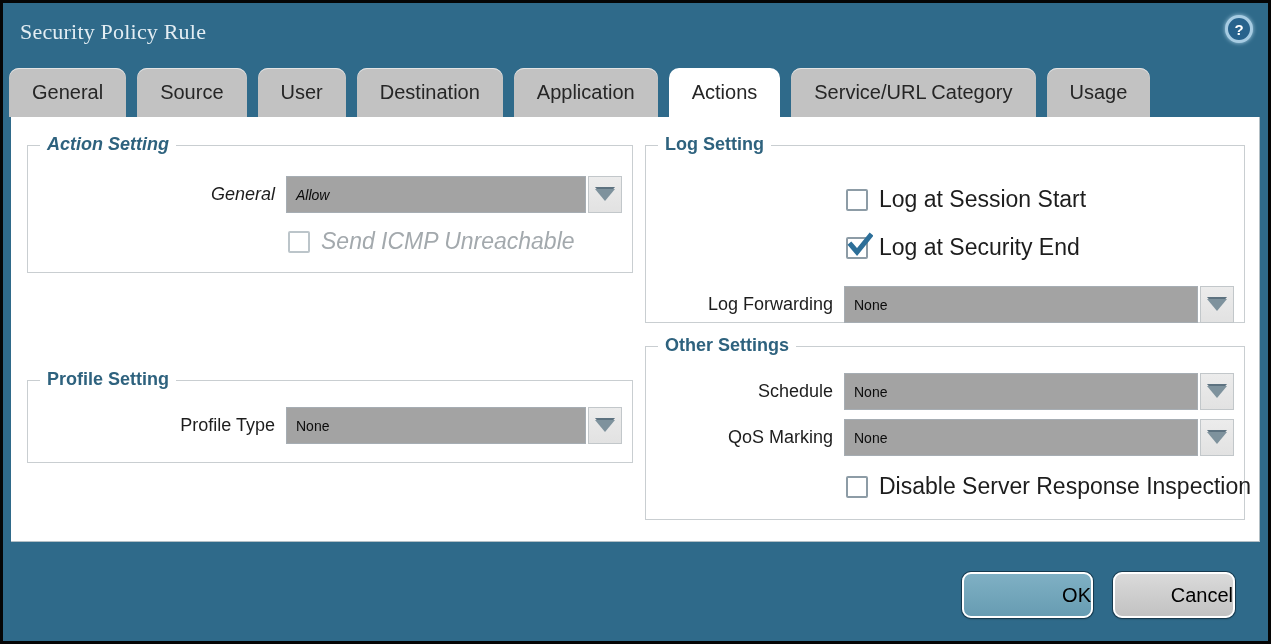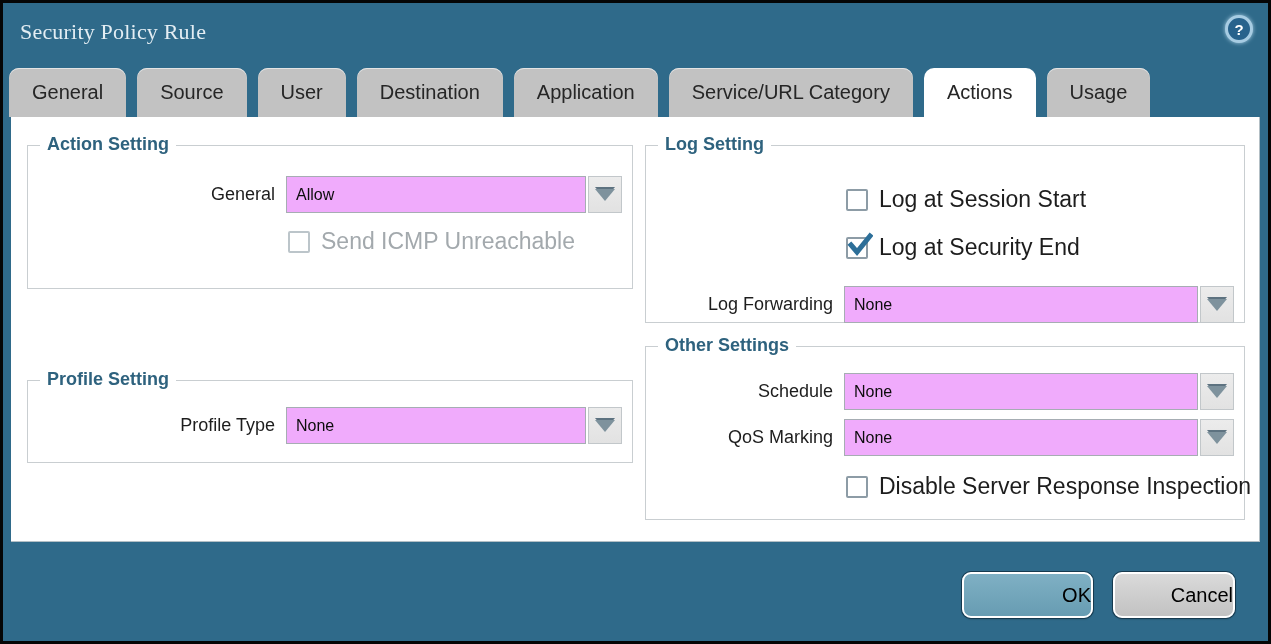--- a/index.html
+++ b/index.html
@@ -56,35 +56,35 @@
   .fieldset {
     position: absolute;
     border: 1px solid #c9ced1;
   }
   .legend {
     position: absolute; top: -12px; left: 12px;
     background: #ffffff; padding: 0 7px;
     color: #2e627e; font-size: 18px; font-weight: bold;
     white-space: nowrap;
   }
-  .fs-action  { left: 16px;  top: 28px;  width: 606px; height: 144px; }
+  .fs-action  { left: 16px;  top: 28px;  width: 606px; height: 128px; font-style: italic; }
   .fs-profile { left: 16px;  top: 263px; width: 606px; height: 83px;  }
   .fs-log     { left: 634px; top: 28px;  width: 600px; height: 178px; }
   .fs-other   { left: 634px; top: 229px; width: 600px; height: 174px; }
   .frow { position: absolute; display: flex; align-items: center; }
   .flabel {
     font-size: 18px; color: #1d1d1d;
     text-align: right; padding-right: 11px;
     white-space: nowrap;
   }
   
   .combo { display: flex; align-items: stretch; height: 37px; cursor: pointer; }
   .combo-text {
-    background: #f0abfc; border: 1px solid #a6adb3;
-    font-size: 16px; color: #0c0c0c;
+    background: #a3a3a3; border: 1px solid #a6adb3;
+    font-size: 14px; color: #0c0c0c;
     display: flex; align-items: center; padding-left: 9px;
   }
   .combo-btn {
     margin-left: 2px; width: 34px;
     background: linear-gradient(#ececec, #e2e2e2);
     border: 1px solid #c2c7ca;
     display: flex; align-items: center; justify-content: center;
   }
   .arrow-down {
     width: 0; height: 0;
@@ -137,25 +137,25 @@
     </div>
     <div class="tab">
       <span>User</span>
     </div>
     <div class="tab">
       <span>Destination</span>
     </div>
     <div class="tab">
       <span>Application</span>
     </div>
-    <div class="tab">
-      <span>Service/URL Category</span>
-    </div>
     <div class="tab active">
       <span>Actions</span>
+    </div>
+    <div class="tab">
+      <span>Service/URL Category</span>
     </div>
     <div class="tab">
       <span>Usage</span>
     </div>
   </div>
 
   <div class="content">
 
     <div class="fieldset fs-action">
       <div class="legend">Action Setting</div>

